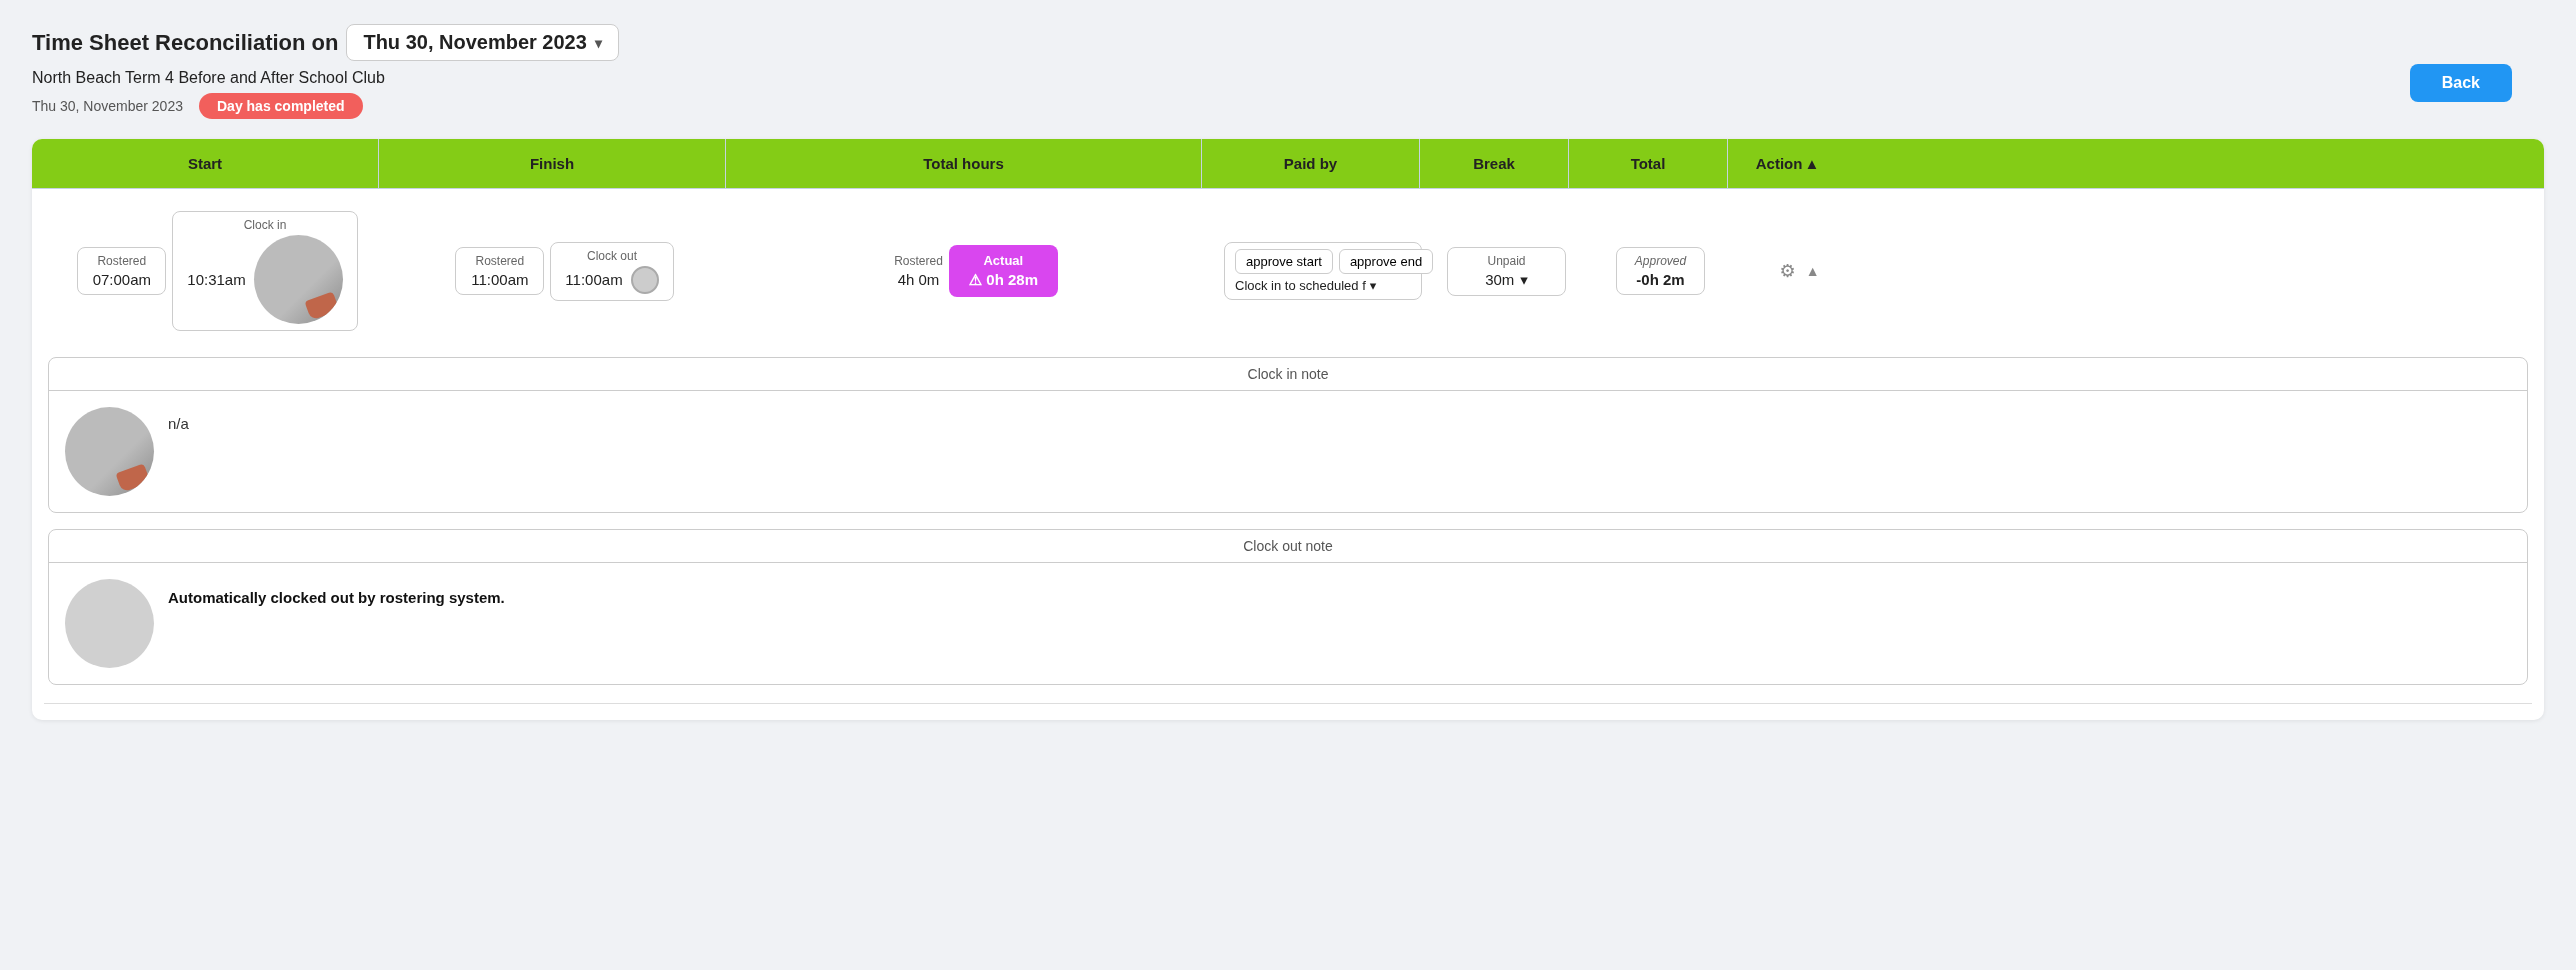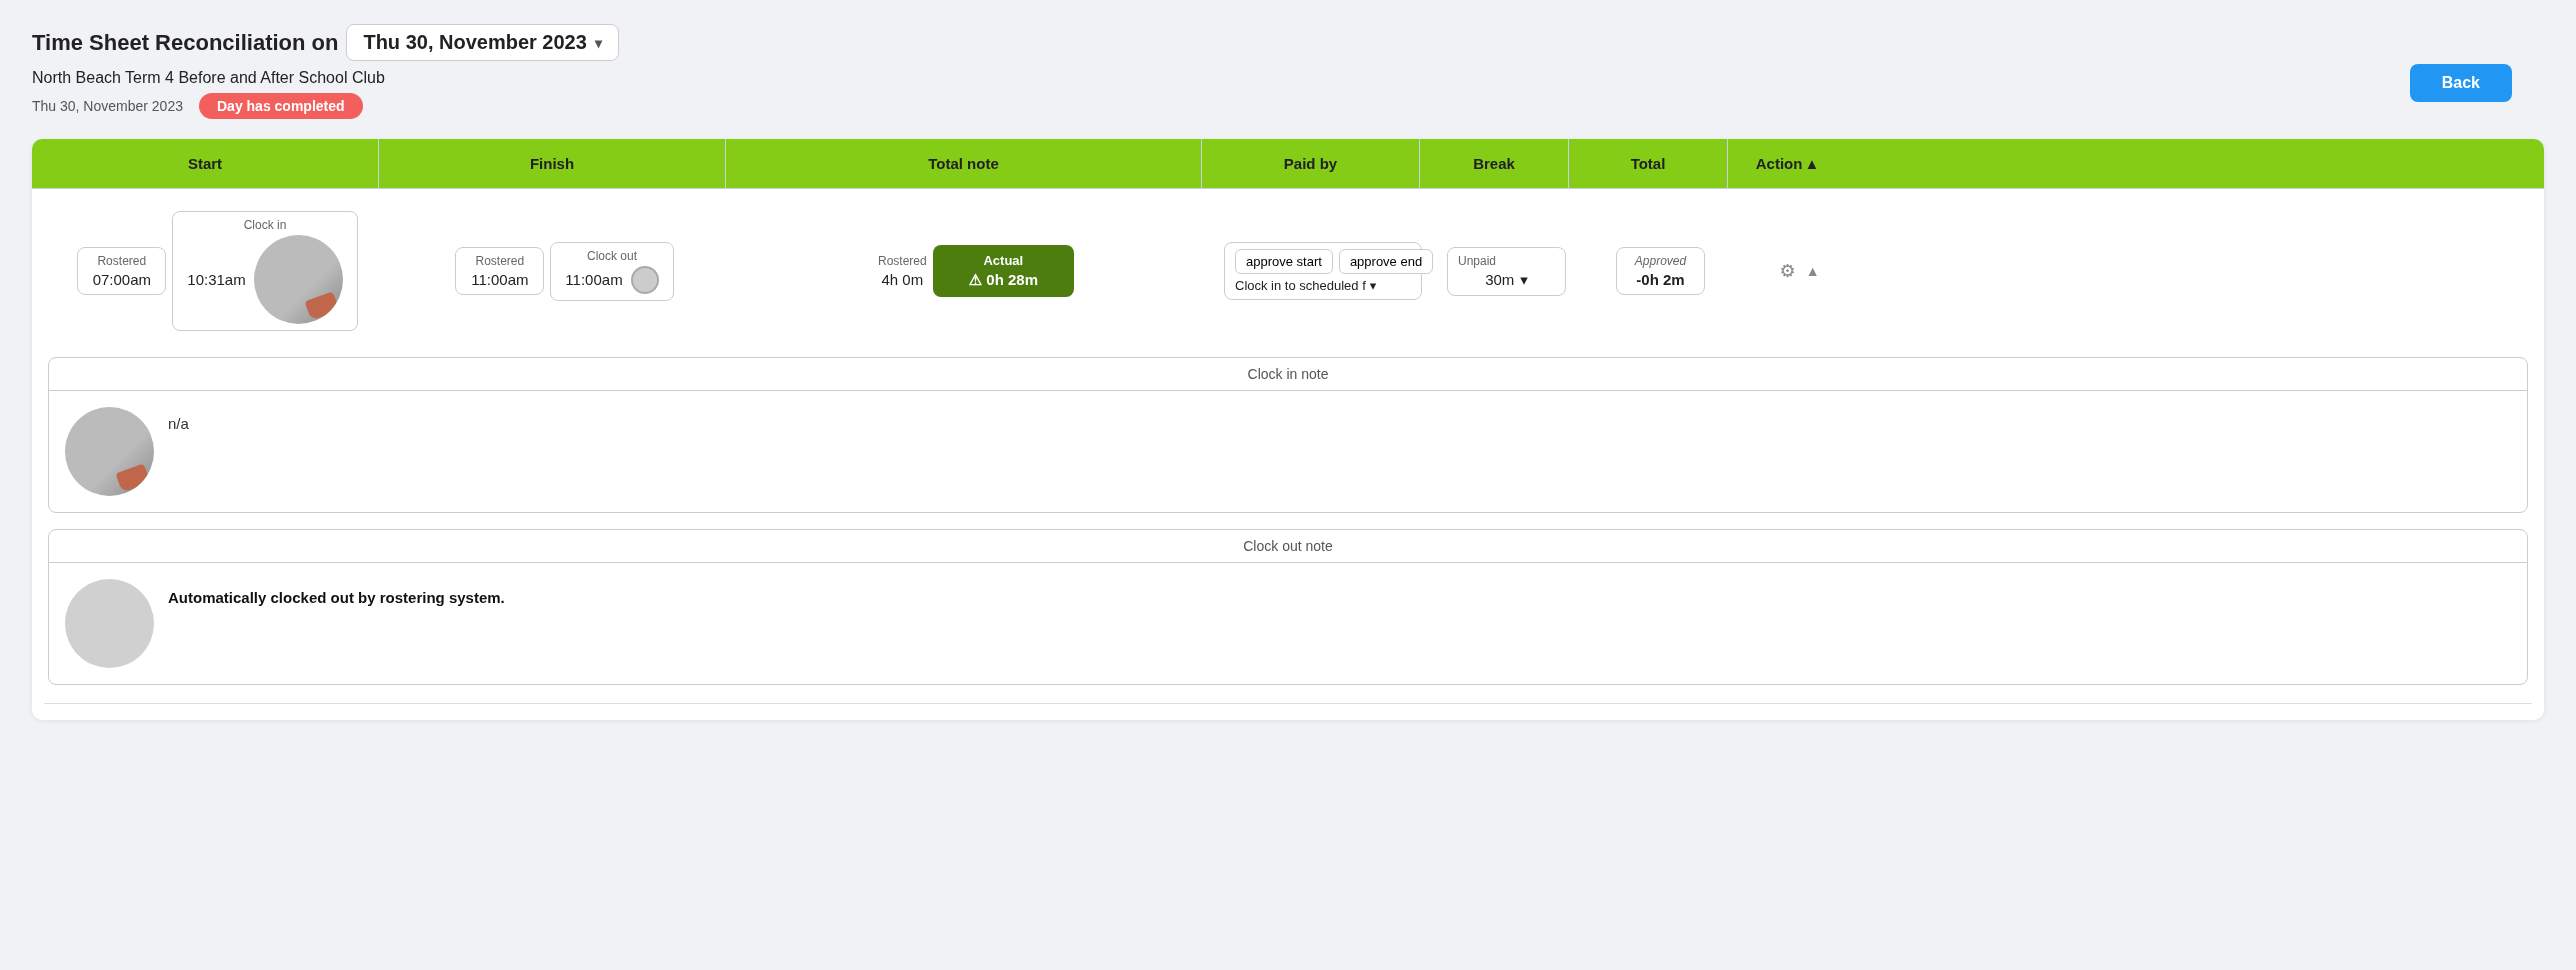--- a/index.html
+++ b/index.html
@@ -128,24 +128,24 @@
     .sub-label {
       font-size: 12px;
       color: #666;
       margin-bottom: 3px;
     }
     .sub-value {
       font-size: 15px;
       font-weight: 500;
     }
     .actual-badge {
-      background: #4d7c0f;
+      background: #d946ef;
       color: white;
       border-radius: 8px;
-      padding: 8px 36px;
+      padding: 8px 4px;
       text-align: center;
       min-width: 109px;
       font-weight: 700;
     }
     .actual-label {
       font-size: 13px;
       margin-bottom: 3px;
     }
     .actual-value {
       font-size: 15px;
@@ -186,20 +186,21 @@
       color: #222;
       display: flex;
       align-items: center;
       gap: 4px;
     }
     .break-box {
       border: 1.5px solid #ccc;
       border-radius: 8px;
       padding: 6px 10px;
       min-width: 119px;
+      text-align: center;
     }
     .break-label { font-size: 12px; color: #666; margin-bottom: 3px; }
     .break-value {
       display: flex;
       align-items: center;
       justify-content: center;
       gap: 6px;
       font-size: 15px;
     }
     .total-box {
@@ -313,21 +314,21 @@
   <div class="meta-row">
     <span class="meta-date">Thu 30, November 2023</span>
     <span class="badge-completed">Day has completed</span>
   </div>
   <button class="back-btn">Back</button>
 
   <div class="table-container">
     <div class="table-header">
       <div class="th">Start</div>
       <div class="th">Finish</div>
-      <div class="th">Total note</div>
+      <div class="th">Total hours</div>
       <div class="th">Paid by</div>
       <div class="th">Break</div>
       <div class="th">Total</div>
       <div class="th th-action">
         <span>Action</span>
         <span>▲</span>
       </div>
     </div>
 
     <div class="table-body">

